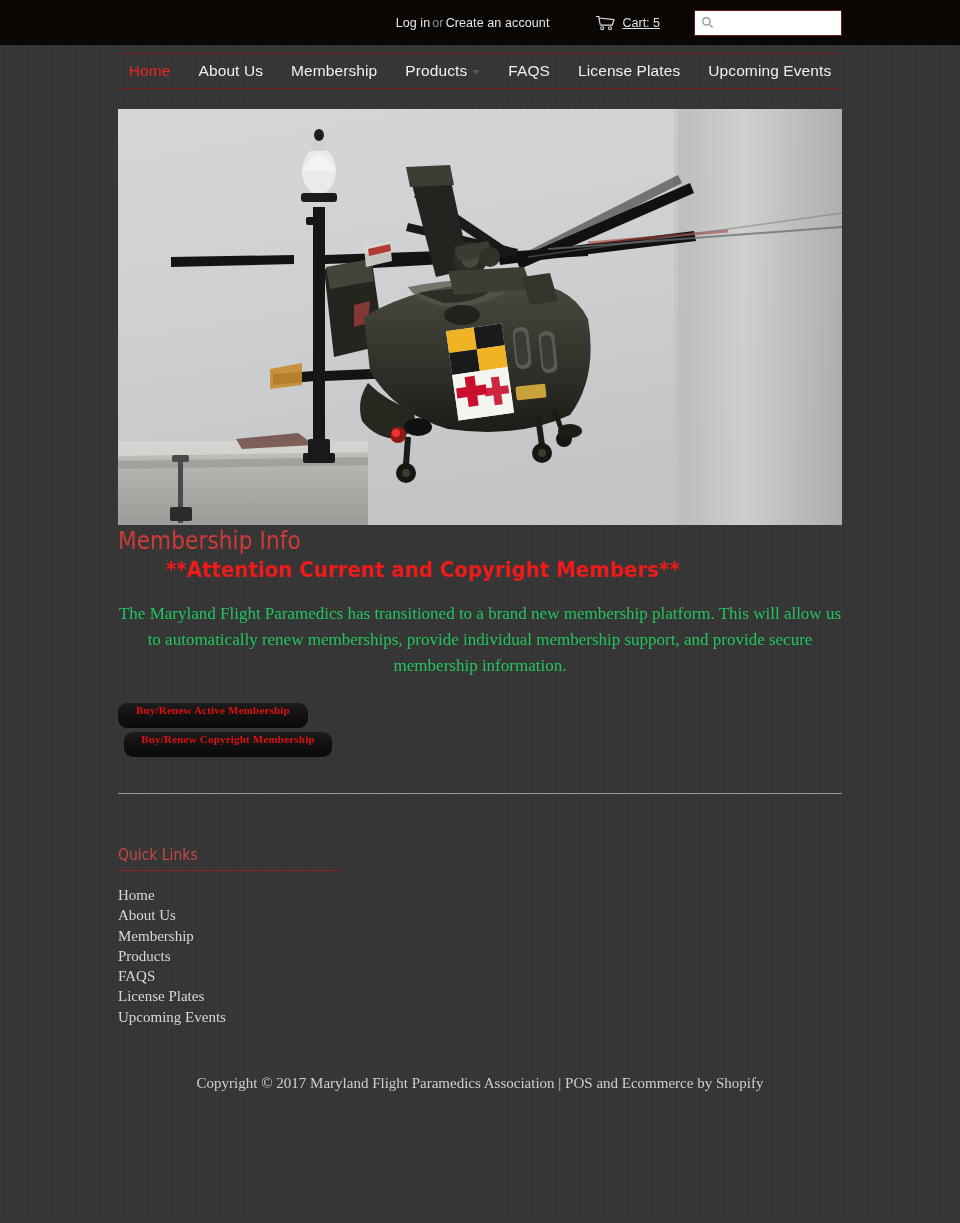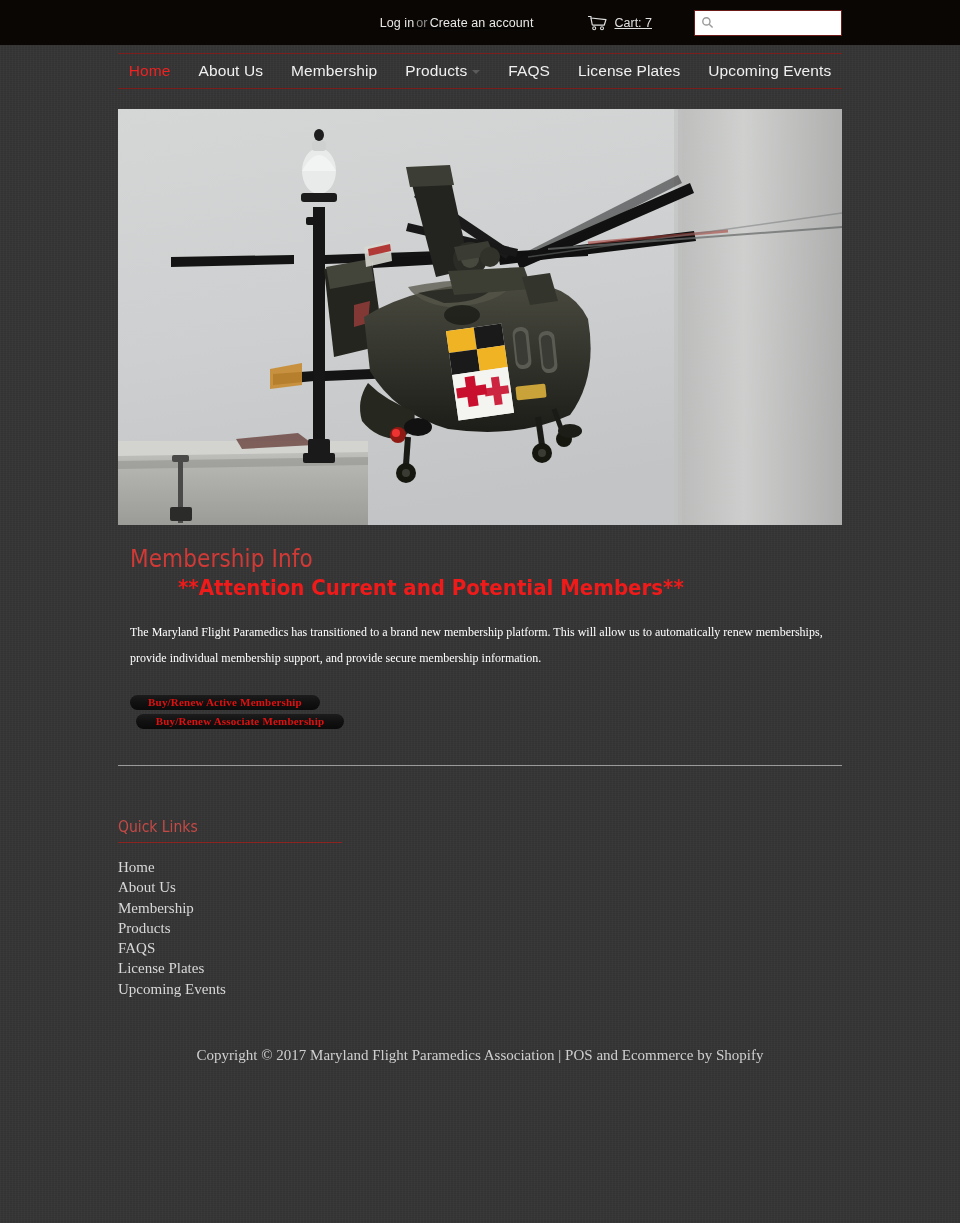--- a/index.html
+++ b/index.html
@@ -26,21 +26,21 @@
     background: #0a0604;
     width: 100%;
     display: flex;
     align-items: center;
     justify-content: flex-end;
     padding-right: 118px;
   }
   .topbar-inner {
     display: flex;
     align-items: center;
-    gap: 16px;
+    gap: 8px;
     text-decoration: underline;
   }
   .account-links {
     font-size: 12.5px;
     color: #d8d8d8;
     letter-spacing: .1px;
     white-space: nowrap;
   }
   .account-links a {
     color: #e8e8e8;
@@ -143,59 +143,60 @@
     width: 724px;
     height: 416px;
     margin-top: 20px;
     overflow: hidden;
     position: relative;
     background: #c9cbcb;
   }
   .hero svg { display: block; width: 724px; height: 416px; }
 
   
-  .content { padding-top: 20px; margin-left: 12px; }
+  .content { padding-top: 2px; }
   .h-membership {
     color: #d03a36;
     font-size: 24px;
     font-weight: 400;
     margin: 0;
     line-height: 28px;
     letter-spacing: .1px;
     font-family: "DejaVu Sans Condensed", "Liberation Sans Narrow", "Liberation Sans", sans-serif;
   }
   .h-attention {
     color: #ef1a1a;
     font-size: 22px;
     font-weight: bold;
     margin: 2px 0 0 48px;
     line-height: 26px;
     font-family: "DejaVu Sans Condensed", "Liberation Sans Narrow", "Liberation Sans", sans-serif;
   }
   .body-text {
-    color: #ffffff;
+    color: #22c55e;
     font-family: "Liberation Serif", serif;
-    font-size: 12px;
+    font-size: 17px;
     line-height: 26px;
     margin: 18px 0 0 0;
+    text-align: center;
   }
   .body-text.second { margin-top: 26px; }
 
   
   .btn-stack { margin-top: 24px; }
   .pill-btn {
     display: block;
     background: linear-gradient(to bottom, #1c1c1c 0%, #111111 50%, #0a0a0a 100%);
     color: #e01010;
     font-family: "Liberation Serif", serif;
     font-weight: bold;
     font-size: 11px;
     border: none;
     border-radius: 9px;
-    height: 15px;
+    height: 25px;
     line-height: 15px;
     text-align: center;
     padding: 0 10px;
     cursor: pointer;
     letter-spacing: .2px;
     text-decoration: none;
     white-space: nowrap;
     margin-bottom: 4px;
   }
   .pill-btn.one { width: 190px; margin-left: 0px; }
@@ -274,21 +275,21 @@
 
     <a href="#" class="cart-block">
       <span>
         <svg class="cart-icon" viewBox="0 0 20 16" fill="none">
           <path d="M1 1.5 L4 1.5 L4 3 L19 4.6 L17.2 10.2 L5.3 10.2" stroke="#e0e0e0" stroke-width="1.2" fill="none" stroke-linejoin="round"></path>
           <path d="M4 3 L5.3 10.2" stroke="#e0e0e0" stroke-width="1.2"></path>
           <circle cx="7.2" cy="13.2" r="1.5" stroke="#e0e0e0" stroke-width="1.1" fill="none"></circle>
           <circle cx="15" cy="13.2" r="1.5" stroke="#e0e0e0" stroke-width="1.1" fill="none"></circle>
         </svg>
       </span>
-      <span>Cart: 7</span>
+      <span>Cart: 5</span>
     </a>
 
     <div class="search-wrap">
       <svg class="search-glyph" viewBox="0 0 13 13">
         <circle cx="5.4" cy="5.4" r="3.6" stroke="#9a9a9a" stroke-width="1.4" fill="none"></circle>
         <line x1="8.2" y1="8.2" x2="11.6" y2="11.6" stroke="#9a9a9a" stroke-width="1.4"></line>
       </svg>
       <input class="search-input" type="text" placeholder="" style="">
     </div>
 
@@ -442,27 +443,27 @@
       <ellipse cx="452" cy="322" rx="12" ry="7" fill="#1c1d17"></ellipse>
 
       <path d="M430 140 L724 118" stroke="#6a6c6b" stroke-width="2" opacity="0.75" fill="none"></path>
       <path d="M470 134 L610 122" stroke="#a8453e" stroke-width="3" opacity="0.6" fill="none"></path>
       <path d="M410 148 L724 104" stroke="#747676" stroke-width="1.5" opacity="0.5" fill="none"></path>
     </svg>
   </div>
 
   <div class="content">
     <h1 class="h-membership">Membership Info</h1>
-    <h2 class="h-attention">**Attention Current and Potential Members**</h2>
+    <h2 class="h-attention">**Attention Current and Copyright Members**</h2>
 
     <p class="body-text">The Maryland Flight Paramedics has transitioned to a brand new membership platform. This will allow us to automatically renew memberships, provide individual membership support, and provide secure membership information.</p>
 
     <div class="btn-stack">
       <a href="#" class="pill-btn one">Buy/Renew Active Membership</a>
-      <a href="#" class="pill-btn two">Buy/Renew Associate Membership</a>
+      <a href="#" class="pill-btn two">Buy/Renew Copyright Membership</a>
     </div>
   </div>
 
   <hr class="footer-divider">
 
   <div class="footer">
 
     <div class="footer-col">
       <h3 class="footer-h">Quick Links</h3>
       <hr class="footer-rule">

